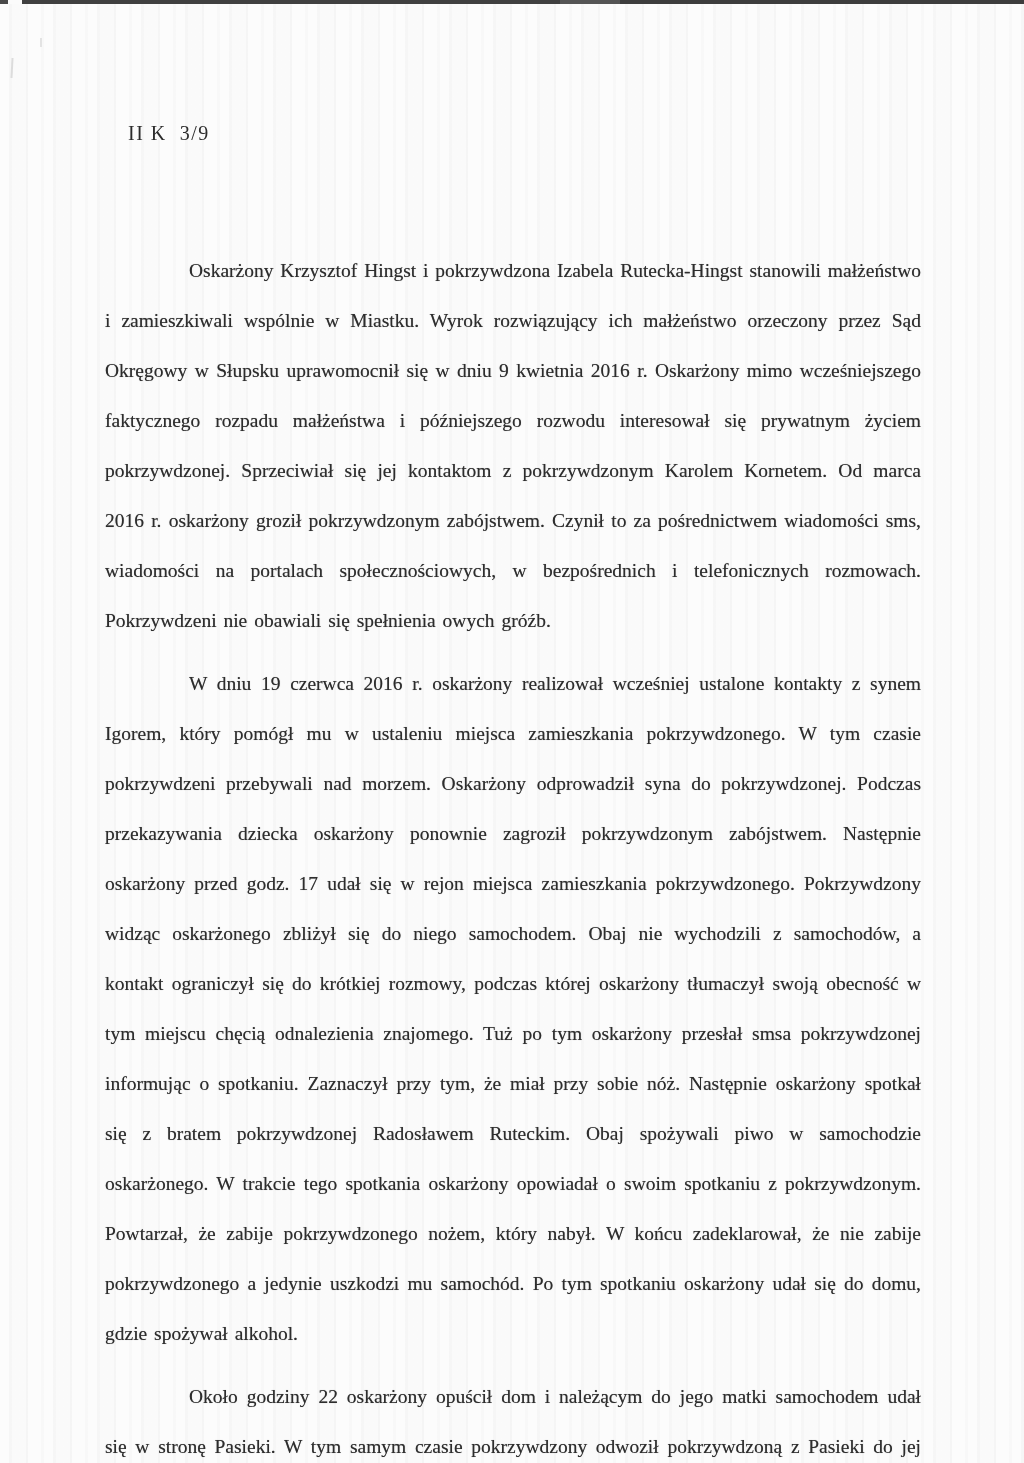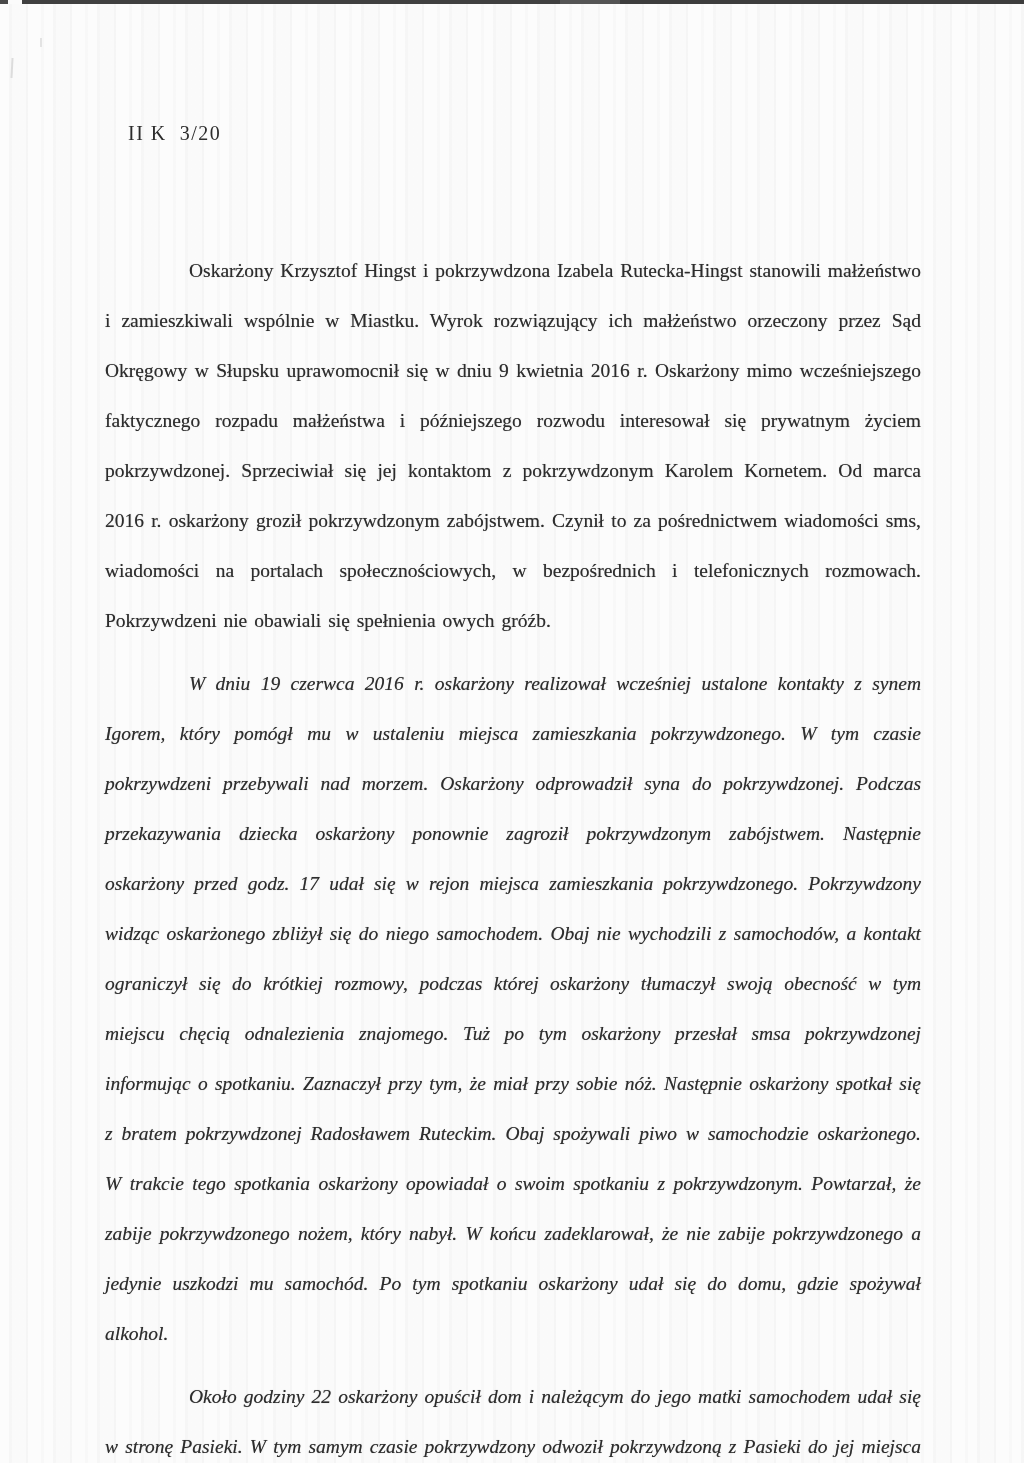--- a/index.html
+++ b/index.html
@@ -79,33 +79,32 @@
     color: #2d2d2d;
     text-shadow: 0 0 0.7px rgba(70,70,70,0.65);
   }
   .content p {
     margin: 0;
     text-indent: 84px;
     word-spacing: 2px;
   }
   .content p + p {
     margin-top: 13px;
-    font-style: italic;
   }
 </style>
 </head>
 <body>
 
 <div class="page">
 
   <div class="scan-bar"></div>
   <div class="edge-speck-a"></div>
   <div class="edge-speck-b"></div>
 
-  <div class="case-number">II K  3/20</div>
+  <div class="case-number">II K  3/9</div>
 
 
   <div class="content">
     <p>Oskarżony Krzysztof Hingst i pokrzywdzona Izabela Rutecka-Hingst stanowili małżeństwo i zamieszkiwali wspólnie w Miastku. Wyrok rozwiązujący ich małżeństwo orzeczony przez Sąd Okręgowy w Słupsku uprawomocnił się w dniu 9 kwietnia 2016 r. Oskarżony mimo wcześniejszego faktycznego rozpadu małżeństwa i późniejszego rozwodu interesował się prywatnym życiem pokrzywdzonej. Sprzeciwiał się jej kontaktom z pokrzywdzonym Karolem Kornetem. Od marca 2016 r. oskarżony groził pokrzywdzonym zabójstwem. Czynił to za pośrednictwem wiadomości sms, wiadomości na portalach społecznościowych, w bezpośrednich i telefonicznych rozmowach. Pokrzywdzeni nie obawiali się spełnienia owych gróźb.</p>
     <p>W dniu 19 czerwca 2016 r. oskarżony realizował wcześniej ustalone kontakty z synem Igorem, który pomógł mu w ustaleniu miejsca zamieszkania pokrzywdzonego. W tym czasie pokrzywdzeni przebywali nad morzem. Oskarżony odprowadził syna do pokrzywdzonej. Podczas przekazywania dziecka oskarżony ponownie zagroził pokrzywdzonym zabójstwem. Następnie oskarżony przed godz. 17 udał się w rejon miejsca zamieszkania pokrzywdzonego. Pokrzywdzony widząc oskarżonego zbliżył się do niego samochodem. Obaj nie wychodzili z samochodów, a kontakt ograniczył się do krótkiej rozmowy, podczas której oskarżony tłumaczył swoją obecność w tym miejscu chęcią odnalezienia znajomego. Tuż po tym oskarżony przesłał smsa pokrzywdzonej informując o spotkaniu. Zaznaczył przy tym, że miał przy sobie nóż. Następnie oskarżony spotkał się z bratem pokrzywdzonej Radosławem Ruteckim.  Obaj spożywali piwo w samochodzie oskarżonego.  W trakcie tego spotkania oskarżony opowiadał o swoim spotkaniu z pokrzywdzonym. Powtarzał, że zabije pokrzywdzonego nożem, który nabył. W końcu zadeklarował, że nie zabije pokrzywdzonego a jedynie uszkodzi mu samochód.  Po tym spotkaniu oskarżony udał się do domu, gdzie spożywał alkohol.</p>
     <p>Około godziny 22 oskarżony opuścił dom i należącym do jego matki samochodem udał się w stronę Pasieki. W tym samym czasie pokrzywdzony odwoził pokrzywdzoną z Pasieki do jej miejsca zamieszkania przy ul. Szewskiej w Miastku. W drodze powrotnej pokrzywdzony zauważył jadący za nim pojazd, który prowadził oskarżony.  Kiedy pokrzywdzony zatrzymał się przed blokiem, w którym zamieszkiwał, przekonał się, że to oskarżony poruszał się tym pojazdem.  Obaj mężczyźni jednocześnie wyszli z samochodów i</p>
   </div>
 
 </div>
 

